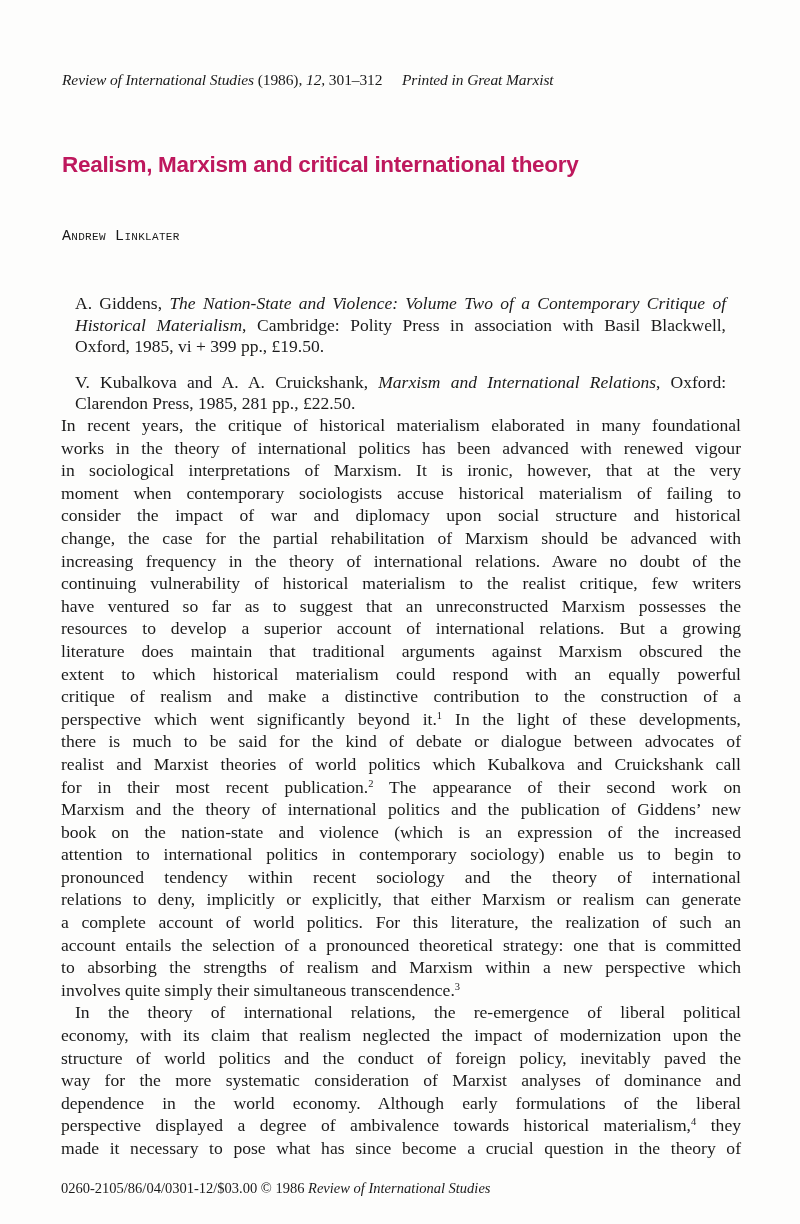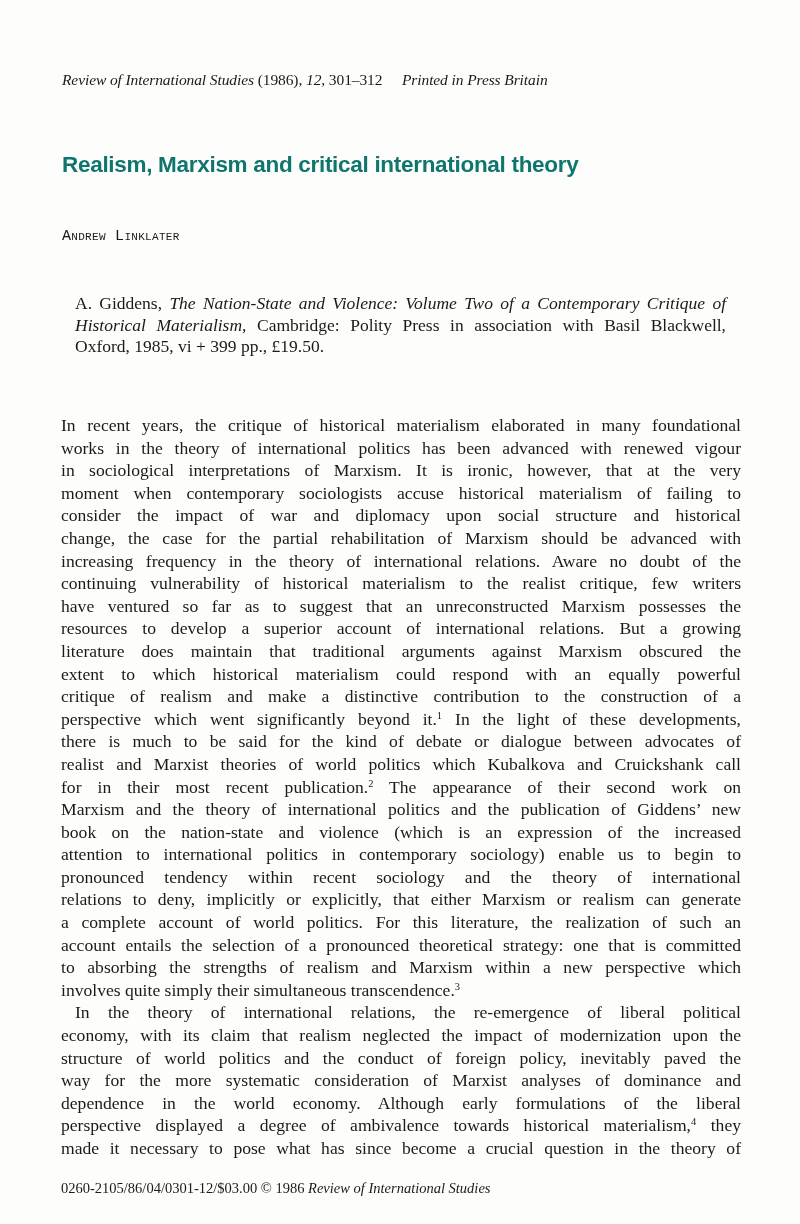--- a/index.html
+++ b/index.html
@@ -1,21 +1,21 @@
 <!DOCTYPE html>
 <html><head>
 <meta charset="utf-8">
 <style>
   html, body { margin:0; padding:0; background:#ffffff; }
   body { width:800px; height:1224px; position:relative; overflow:hidden; color:#1a1a1a; }
   .page { position:absolute; left:0; top:0; width:800px; height:1224px; background:#fdfdfc; }
   .running-head { position:absolute; left:62px; top:71px; font-family:"Liberation Serif", serif; font-size:15.5px; font-style:italic; letter-spacing:-0.1px; white-space:nowrap; }
   .running-head .up { font-style:normal; }
   .running-head .gap { display:inline-block; width:12px; }
-  .title { position:absolute; left:62px; top:152px; font-family:"Liberation Sans", sans-serif; font-weight:bold; font-size:22.5px; letter-spacing:-0.3px; color:#0f766e; white-space:nowrap; }
+  .title { position:absolute; left:62px; top:152px; font-family:"Liberation Sans", sans-serif; font-weight:bold; font-size:22.5px; letter-spacing:-0.3px; color:#be185d; white-space:nowrap; }
   .author { position:absolute; left:62px; top:228px; font-family:Liberation Mono, monospace; font-size:15px; font-variant:small-caps; letter-spacing:0.3px; white-space:nowrap; }
   .reviewed { position:absolute; left:61px; top:279px; width:679px; font-family:"Liberation Serif", serif; font-size:17.5px; line-height:21.5px; text-align:justify; }
   .reviewed p { margin:14px; text-align:justify; text-align-last:left; }
   .body { position:absolute; left:61px; top:414px; width:680px; font-family:"Liberation Serif", serif; font-size:17.6px; line-height:22.6px; text-align:justify; }
   .line { display:block; text-align:justify; text-align-last:justify; white-space:nowrap; overflow:visible; }
   .line.last { text-align-last:left; }
   sup { font-size:10.5px; line-height:0; vertical-align:6px; }
   .footer { position:absolute; left:61px; top:1180px; font-family:"Liberation Serif", serif; font-size:14.5px; white-space:nowrap; }
   .footer i { font-style:italic; }
   em { font-style:italic; }
@@ -24,31 +24,35 @@
 <body>
 
 <div class="page">
 
   <div class="running-head">
     <span>Review of International Studies</span>
     <span class="up">(1986),</span>
     <span>12,</span>
     <span class="up">301–312</span>
     <span class="gap"></span>
-    <span>Printed in Press Britain</span>
+    <span>Printed in Great Marxist</span>
   </div>
 
   <div class="title">Realism, Marxism and critical international theory</div>
 
   <div class="author">Andrew Linklater</div>
 
   <div class="reviewed">
     <p>
       <span>A. Giddens,</span>
       <em>The Nation-State and Violence: Volume Two of a Contemporary Critique of Historical Materialism</em><span>, Cambridge: Polity Press in association with Basil Blackwell, Oxford, 1985, vi + 399 pp., £19.50.</span>
+    </p>
+    <p>
+      <span>V. Kubalkova and A. A. Cruickshank,</span>
+      <em>Marxism and International Relations</em><span>, Oxford: Clarendon Press, 1985, 281 pp., £22.50.</span>
     </p>
   </div>
 
   <div class="body">
     <div>
       <span class="line" style="white-space: normal; text-align-last: justify;">In recent years, the critique of historical materialism elaborated in many foundational</span>
       <span class="line" style="white-space: normal; text-align-last: justify;">works in the theory of international politics has been advanced with renewed vigour</span>
       <span class="line" style="white-space: normal; text-align-last: justify;">in sociological interpretations of Marxism. It is ironic, however, that at the very</span>
       <span class="line" style="white-space: normal; text-align-last: justify;">moment when contemporary sociologists accuse historical materialism of failing to</span>
       <span class="line" style="white-space: normal; text-align-last: justify;">consider the impact of war and diplomacy upon social structure and historical</span>

